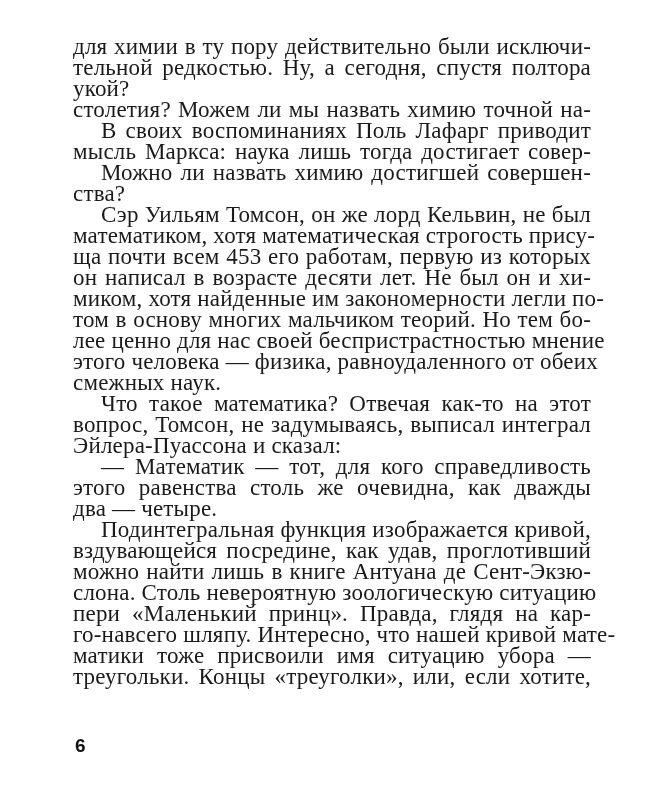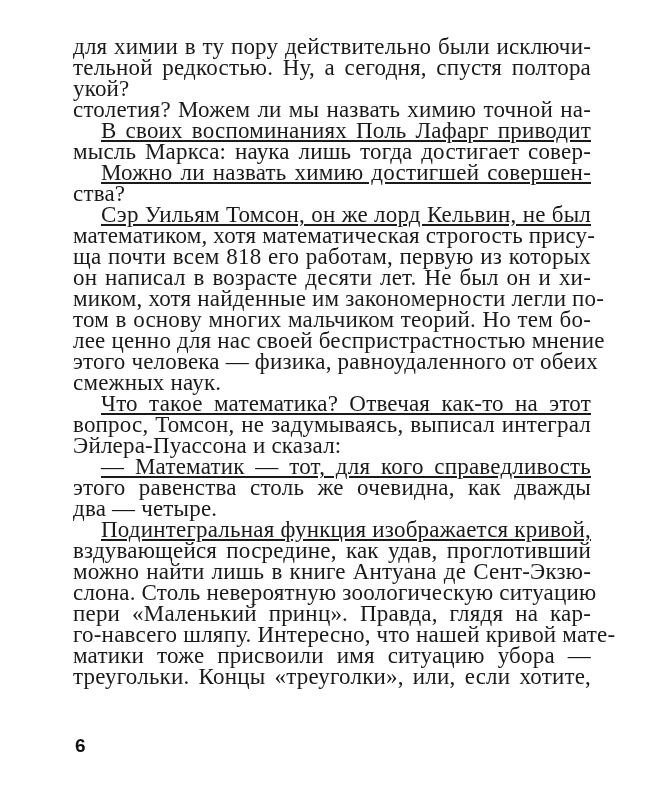--- a/index.html
+++ b/index.html
@@ -29,21 +29,20 @@
       white-space: nowrap;
       text-align: justify;
       text-align-last: justify;
       letter-spacing: 0.2px;
     }
     .line.last {
       text-align-last: left;
     }
     .line.indent {
       padding-left: 28px;
-      text-decoration: underline;
     }
     .page-number {
       position: absolute;
       left: 75px;
       top: 735px;
       font-family: "Liberation Sans", "DejaVu Sans", sans-serif;
       font-weight: bold;
       font-size: 19px;
       color: #111;
     }
@@ -66,21 +65,21 @@
   </div>
 
   <div>
     <span class="line indent">Можно ли назвать химию достигшей совершен-</span>
     <span class="line last">ства?</span>
   </div>
 
   <div>
     <span class="line indent">Сэр Уильям Томсон, он же лорд Кельвин, не был</span>
     <span class="line">математиком, хотя математическая строгость прису-</span>
-    <span class="line">ща почти всем 818 его работам, первую из которых</span>
+    <span class="line">ща почти всем 453 его работам, первую из которых</span>
     <span class="line">он написал в возрасте десяти лет. Не был он и хи-</span>
     <span class="line">миком, хотя найденные им закономерности легли по-</span>
     <span class="line">том в основу многих мальчиком теорий. Но тем бо-</span>
     <span class="line">лее ценно для нас своей беспристрастностью мнение</span>
     <span class="line">этого человека — физика, равноудаленного от обеих</span>
     <span class="line last">смежных наук.</span>
   </div>
 
   <div>
     <span class="line indent">Что такое математика? Отвечая как-то на этот</span>

